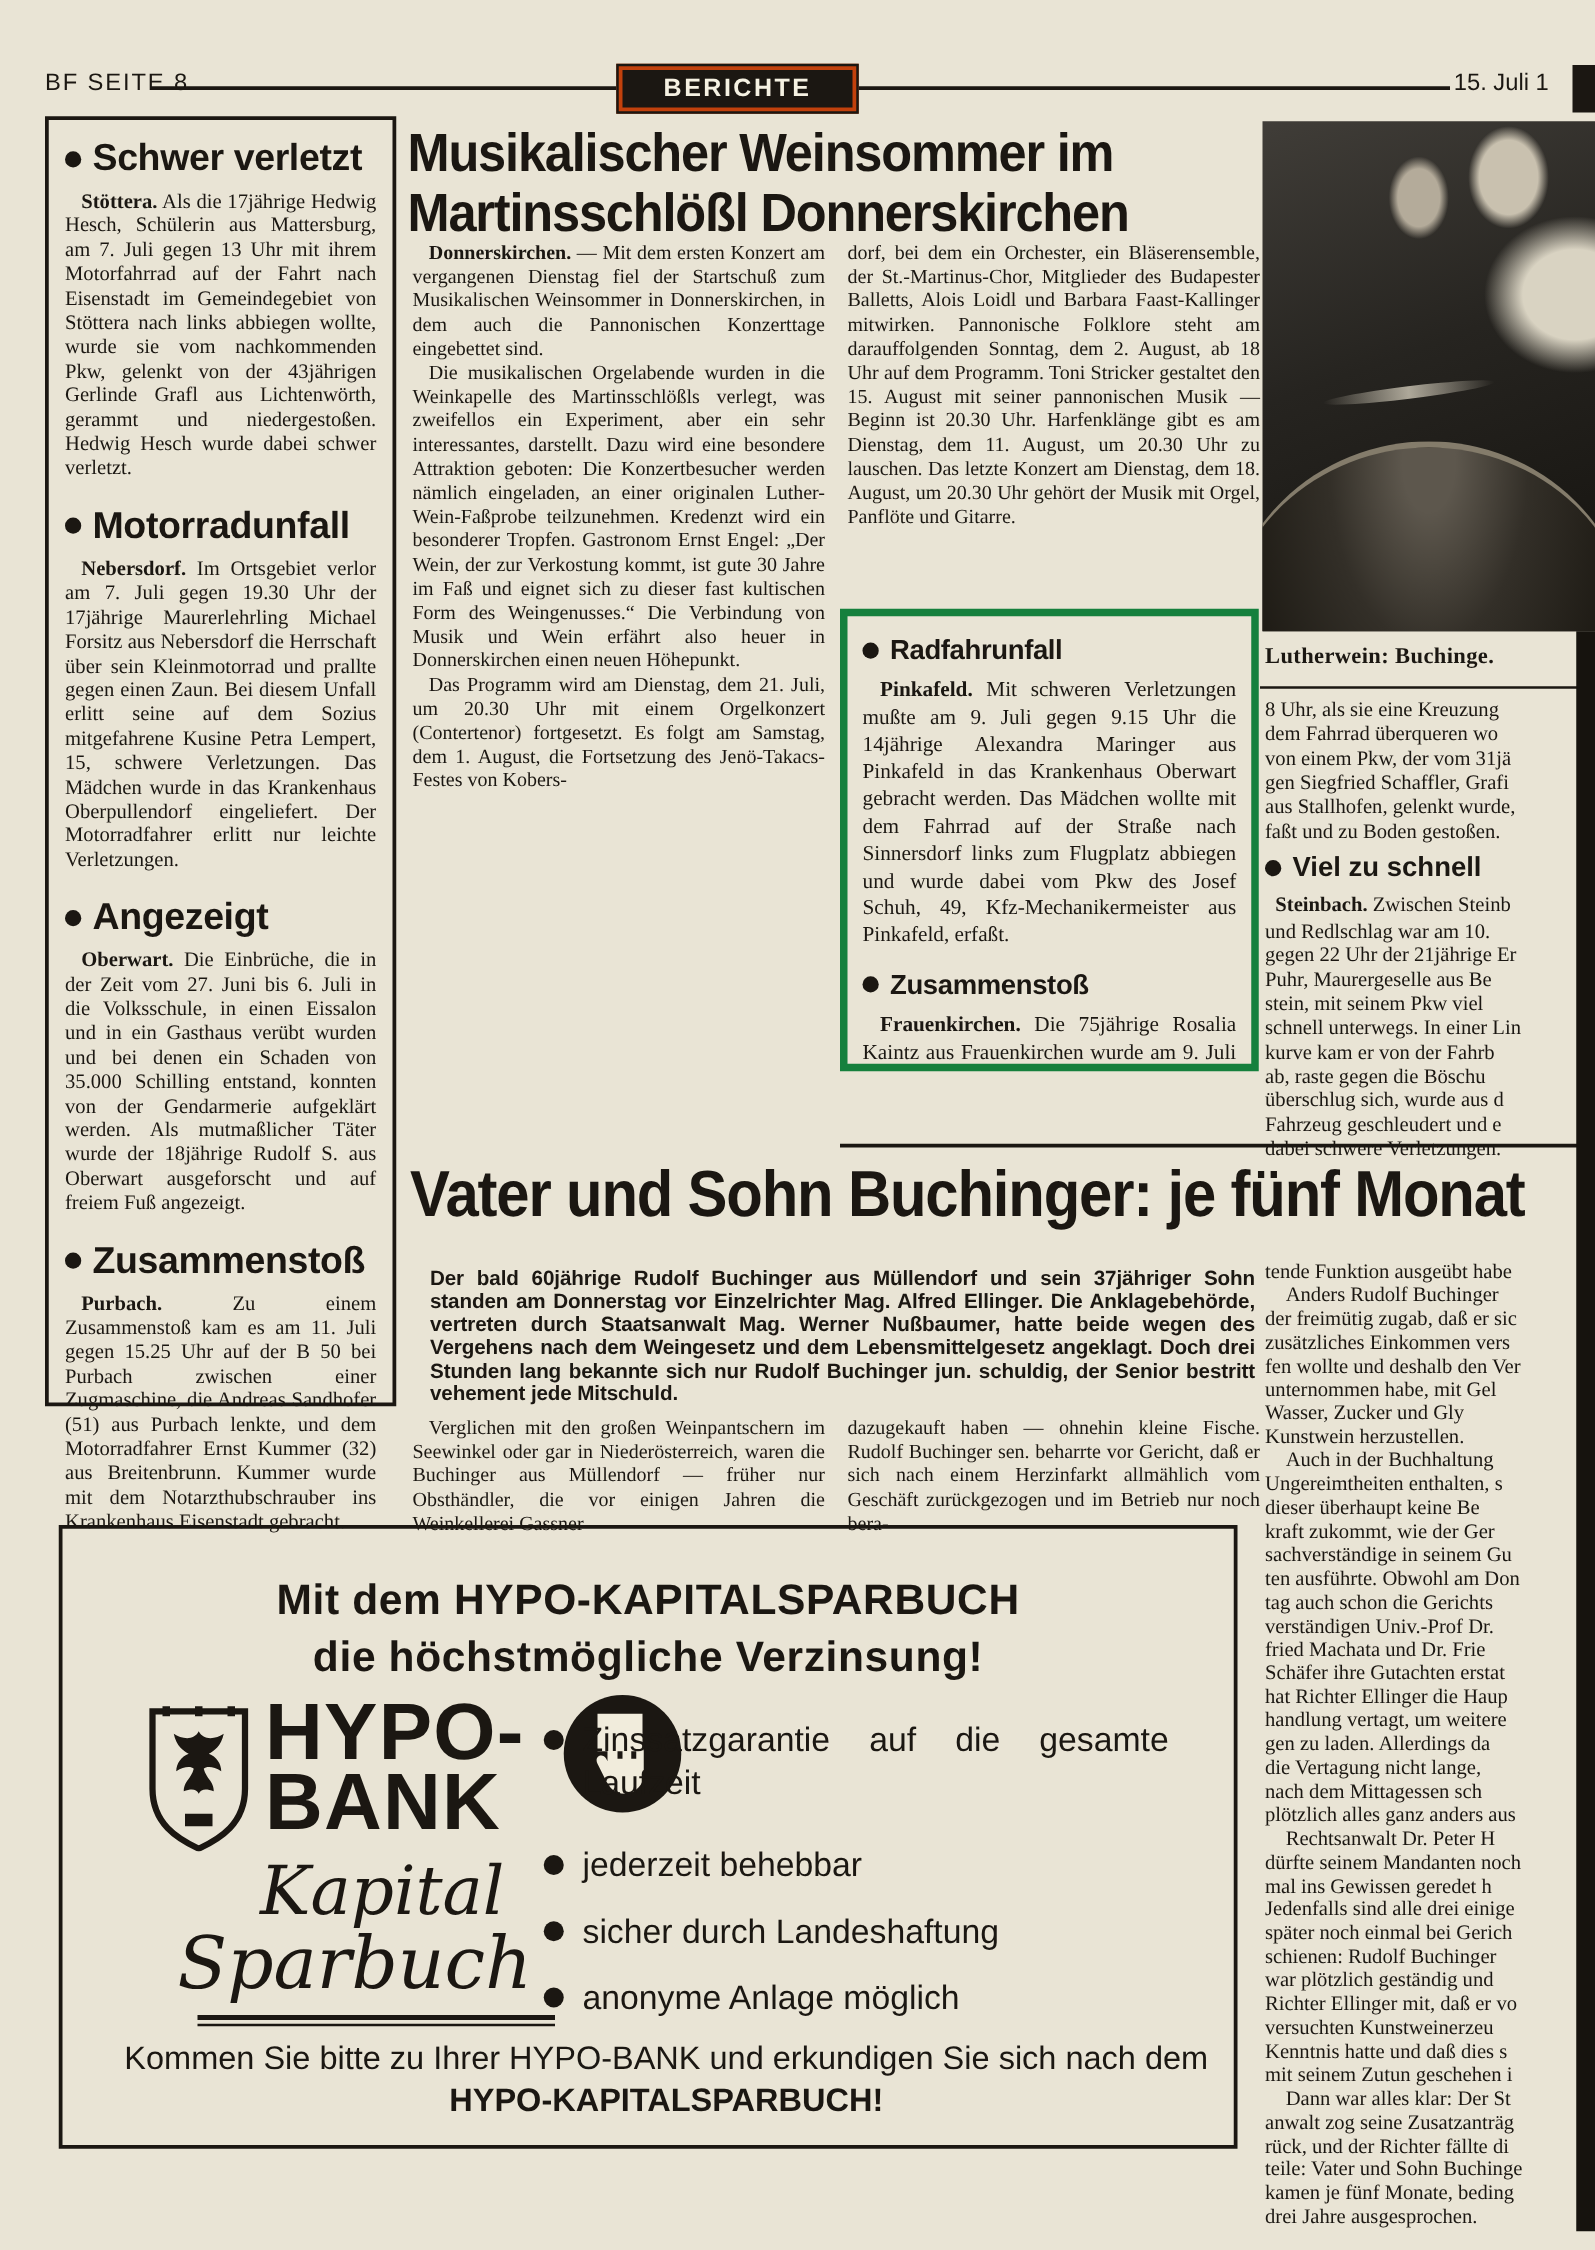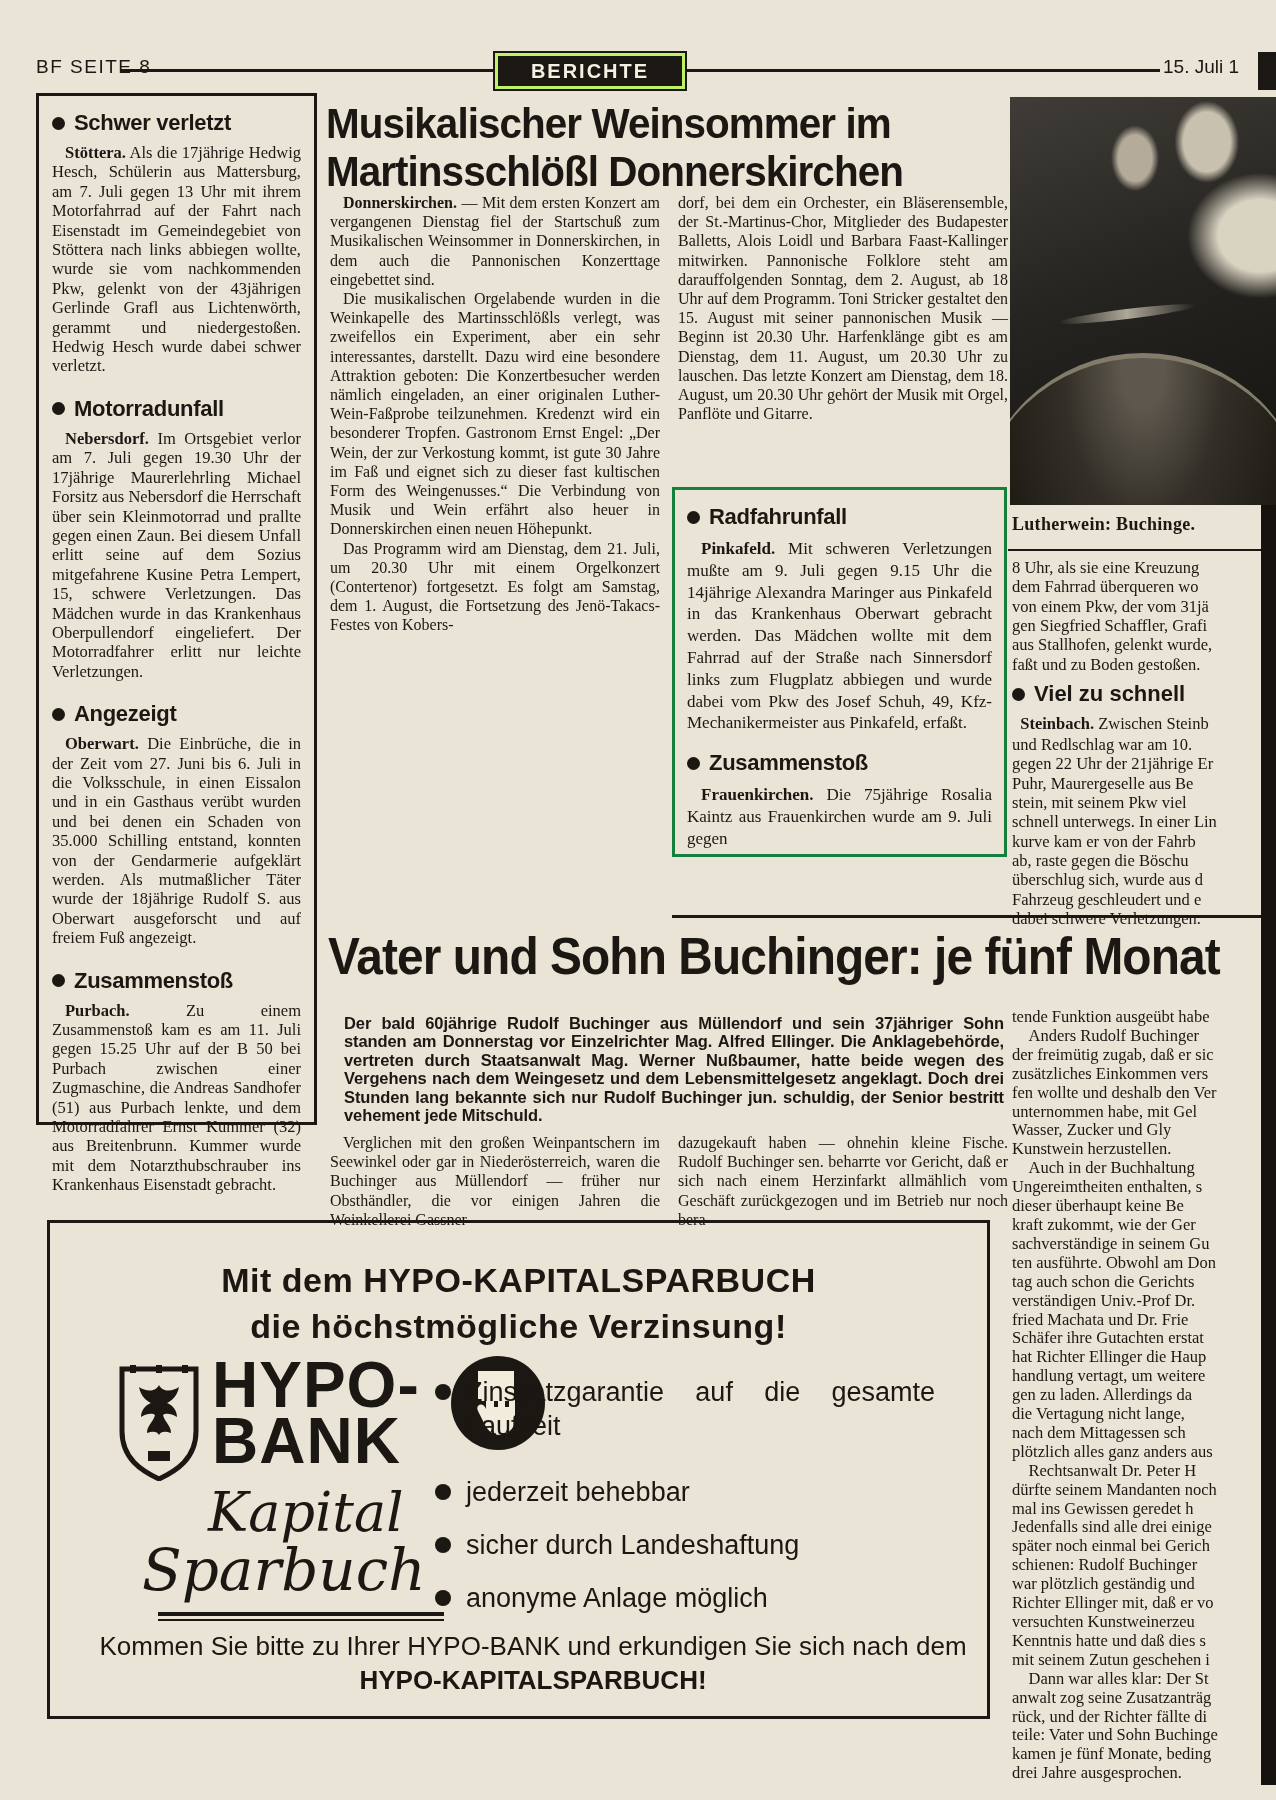--- a/index.html
+++ b/index.html
@@ -10,28 +10,28 @@
     color:#1b1712;
     font-family:"Liberation Serif", serif;
     overflow:hidden;
   }
   .abs{position:absolute;}
   
   .hdr-label{left:36px;top:56px;font-family:"Liberation Sans",sans-serif;font-size:19px;letter-spacing:1.5px;}
   .hdr-rule{height:3px;background:#1b1712;}
   .rule-left{left:120px;top:69px;width:373px;}
   .rule-right{left:687px;top:69px;width:473px;}
-  .berichte-box{left:493px;top:51px;width:194px;height:40px;border:2px solid #1b1712;box-sizing:border-box;padding:3px;background:#bef264;}
+  .berichte-box{left:493px;top:51px;width:194px;height:40px;border:2px solid #1b1712;box-sizing:border-box;padding:3px;background:#c2410c;}
   .berichte-bar{width:100%;height:100%;background:#1b1712;color:#f5f1e2;display:flex;align-items:center;justify-content:center;
     font-family:"Liberation Sans",sans-serif;font-weight:bold;font-size:20px;letter-spacing:2px;}
   .hdr-date{left:1163px;top:56px;font-family:"Liberation Sans",sans-serif;font-size:19px;}
   .corner-mark{left:1258px;top:52px;width:18px;height:38px;background:#1b1712;}
   
   .left-box{left:36px;top:93px;width:281px;height:1032px;border:3px solid #1b1712;box-sizing:border-box;padding:6px 13px 0 13px;}
-  .brief-title{display:flex;align-items:center;gap:9px;font-family:"Liberation Sans",sans-serif;font-weight:bold;font-size:22px;
+  .brief-title{display:flex;align-items:center;gap:9px;font-family:"Liberation Sans",sans-serif;font-weight:bold;font-size:30px;
     letter-spacing:-0.3px;margin:20px 0 7px 0;}
   .brief-title.first{margin-top:8px;}
   .dot{width:13px;height:13px;border-radius:50%;background:#1b1712;flex:none;}
   .brief-body{font-size:16.5px;line-height:19.4px;text-align:justify;text-indent:13px;margin:0;}
   .brief-body strong{font-weight:bold;}
   
   .m-headline{left:326px;top:99px;width:620px;font-family:"Liberation Sans",sans-serif;font-weight:bold;font-size:43px;line-height:48px;
     letter-spacing:-1px;white-space:pre-line;transform:scaleX(.94);transform-origin:0 0;}
   .news-col{font-size:16px;line-height:19.2px;text-align:justify;}
   .news-col p{margin:0;text-indent:13px;}
@@ -46,21 +46,21 @@
       radial-gradient(ellipse 110px 95px at 94% 34%, #d9d3c2 0 38%, rgba(0,0,0,0) 66%),
       linear-gradient(160deg,#403d38 0%, #262420 45%, #14120e 100%);}
   .photo .barrel{position:absolute;left:-12%;bottom:-42%;width:124%;height:78%;border-radius:50% 50% 0 0;
     background:radial-gradient(ellipse at 50% 4%, #5d574d 0 9%, #332f28 34%, #1a1711 72%);
     border-top:5px solid #847c6b;}
   .photo .glint{position:absolute;left:18%;top:52%;width:52%;height:10px;border-radius:50%;
     background:linear-gradient(90deg,rgba(220,213,195,.0),rgba(220,213,195,.75),rgba(220,213,195,0));transform:rotate(-7deg);}
   .photo-caption{left:1012px;top:514px;width:260px;font-weight:bold;font-size:18px;letter-spacing:.3px;}
   .right-rule{left:1008px;top:549px;width:268px;height:2px;background:#1b1712;}
   
-  .mid-box{left:672px;top:487px;width:335px;height:370px;border:3px solid #15803d;box-sizing:border-box;padding:4px 12px 0 12px;overflow:hidden;}
+  .mid-box{left:672px;top:487px;width:335px;height:370px;border:6px solid #15803d;box-sizing:border-box;padding:4px 12px 0 12px;overflow:hidden;}
   .mid-box .brief-body{font-size:17px;line-height:21.8px;text-indent:14px;}
   .mid-box .brief-title{font-size:22px;margin:10px 0 8px 0;}
   .mid-box .brief-title.second{margin-top:16px;}
   
   .pre-col{white-space:pre;font-size:16.5px;line-height:19.35px;}
   .rt-cont{left:1012px;top:558px;}
   .vz-title{left:1012px;top:681px;display:flex;align-items:center;gap:9px;font-family:"Liberation Sans",sans-serif;font-weight:bold;font-size:22px;}
   .vz-lead{left:1012px;top:714px;white-space:pre;font-size:16.5px;}
   .vz-lines{left:1012px;top:735px;}
   .buch-rule{left:672px;top:915px;width:604px;height:3px;background:#1b1712;}

